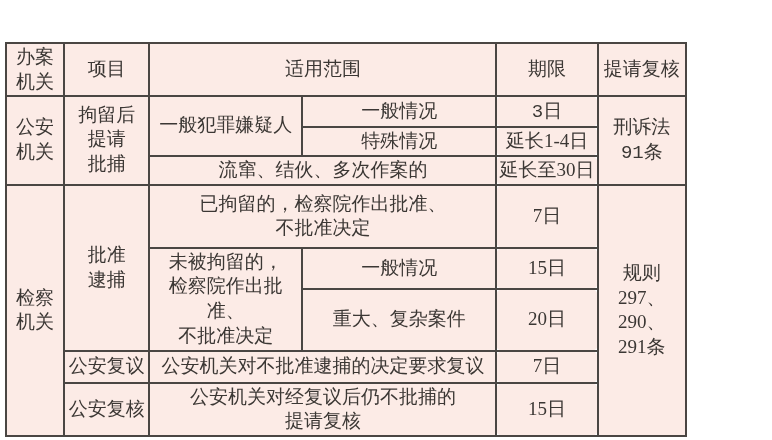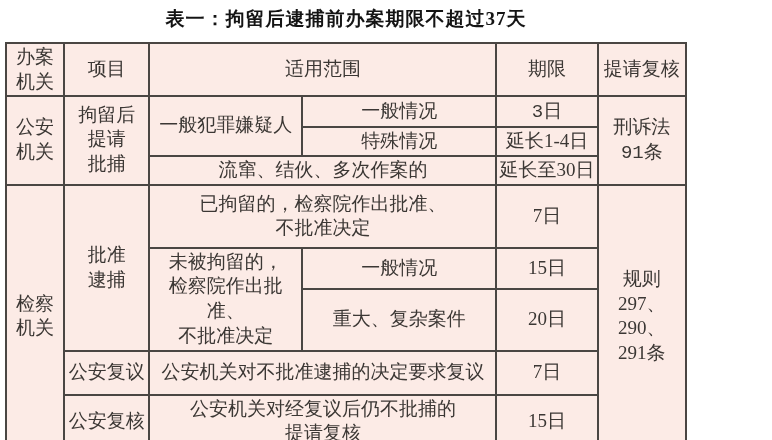--- a/index.html
+++ b/index.html
@@ -50,30 +50,29 @@
     overflow: hidden;
   }
   
   tr.rh  { height: 39px; }
   tr.r1  { height: 31px; font-family: Liberation Mono, monospace; }
   tr.r2  { height: 14px; }
   tr.r3  { height: 27px; }
   tr.r4  { height: 63px; }
   tr.r5  { height: 35px; padding-left: 43px; }
   tr.r6  { height: 52px; }
-  tr.r7  { height: 44px; }
+  tr.r7  { height: 32px; }
   tr.r8  { height: 47px; }
-  td.period { font-size: 17px; }
+  td.period { font-size: 17px; border-radius: 7px; }
   td.legal  { font-size: 18px; line-height: 1.4; }
 </style>
 </head>
 <body>
 
 <div class="page">
-  <div class="title">表一：拘留后逮捕前办案期限不超过37天</div>
 
   <table class="case-table">
     <colgroup>
       <col style="width:58px">
       <col style="width:85px">
       <col style="width:152px">
       <col style="width:194px">
       <col style="width:101px">
       <col style="width:88px">
     </colgroup>

